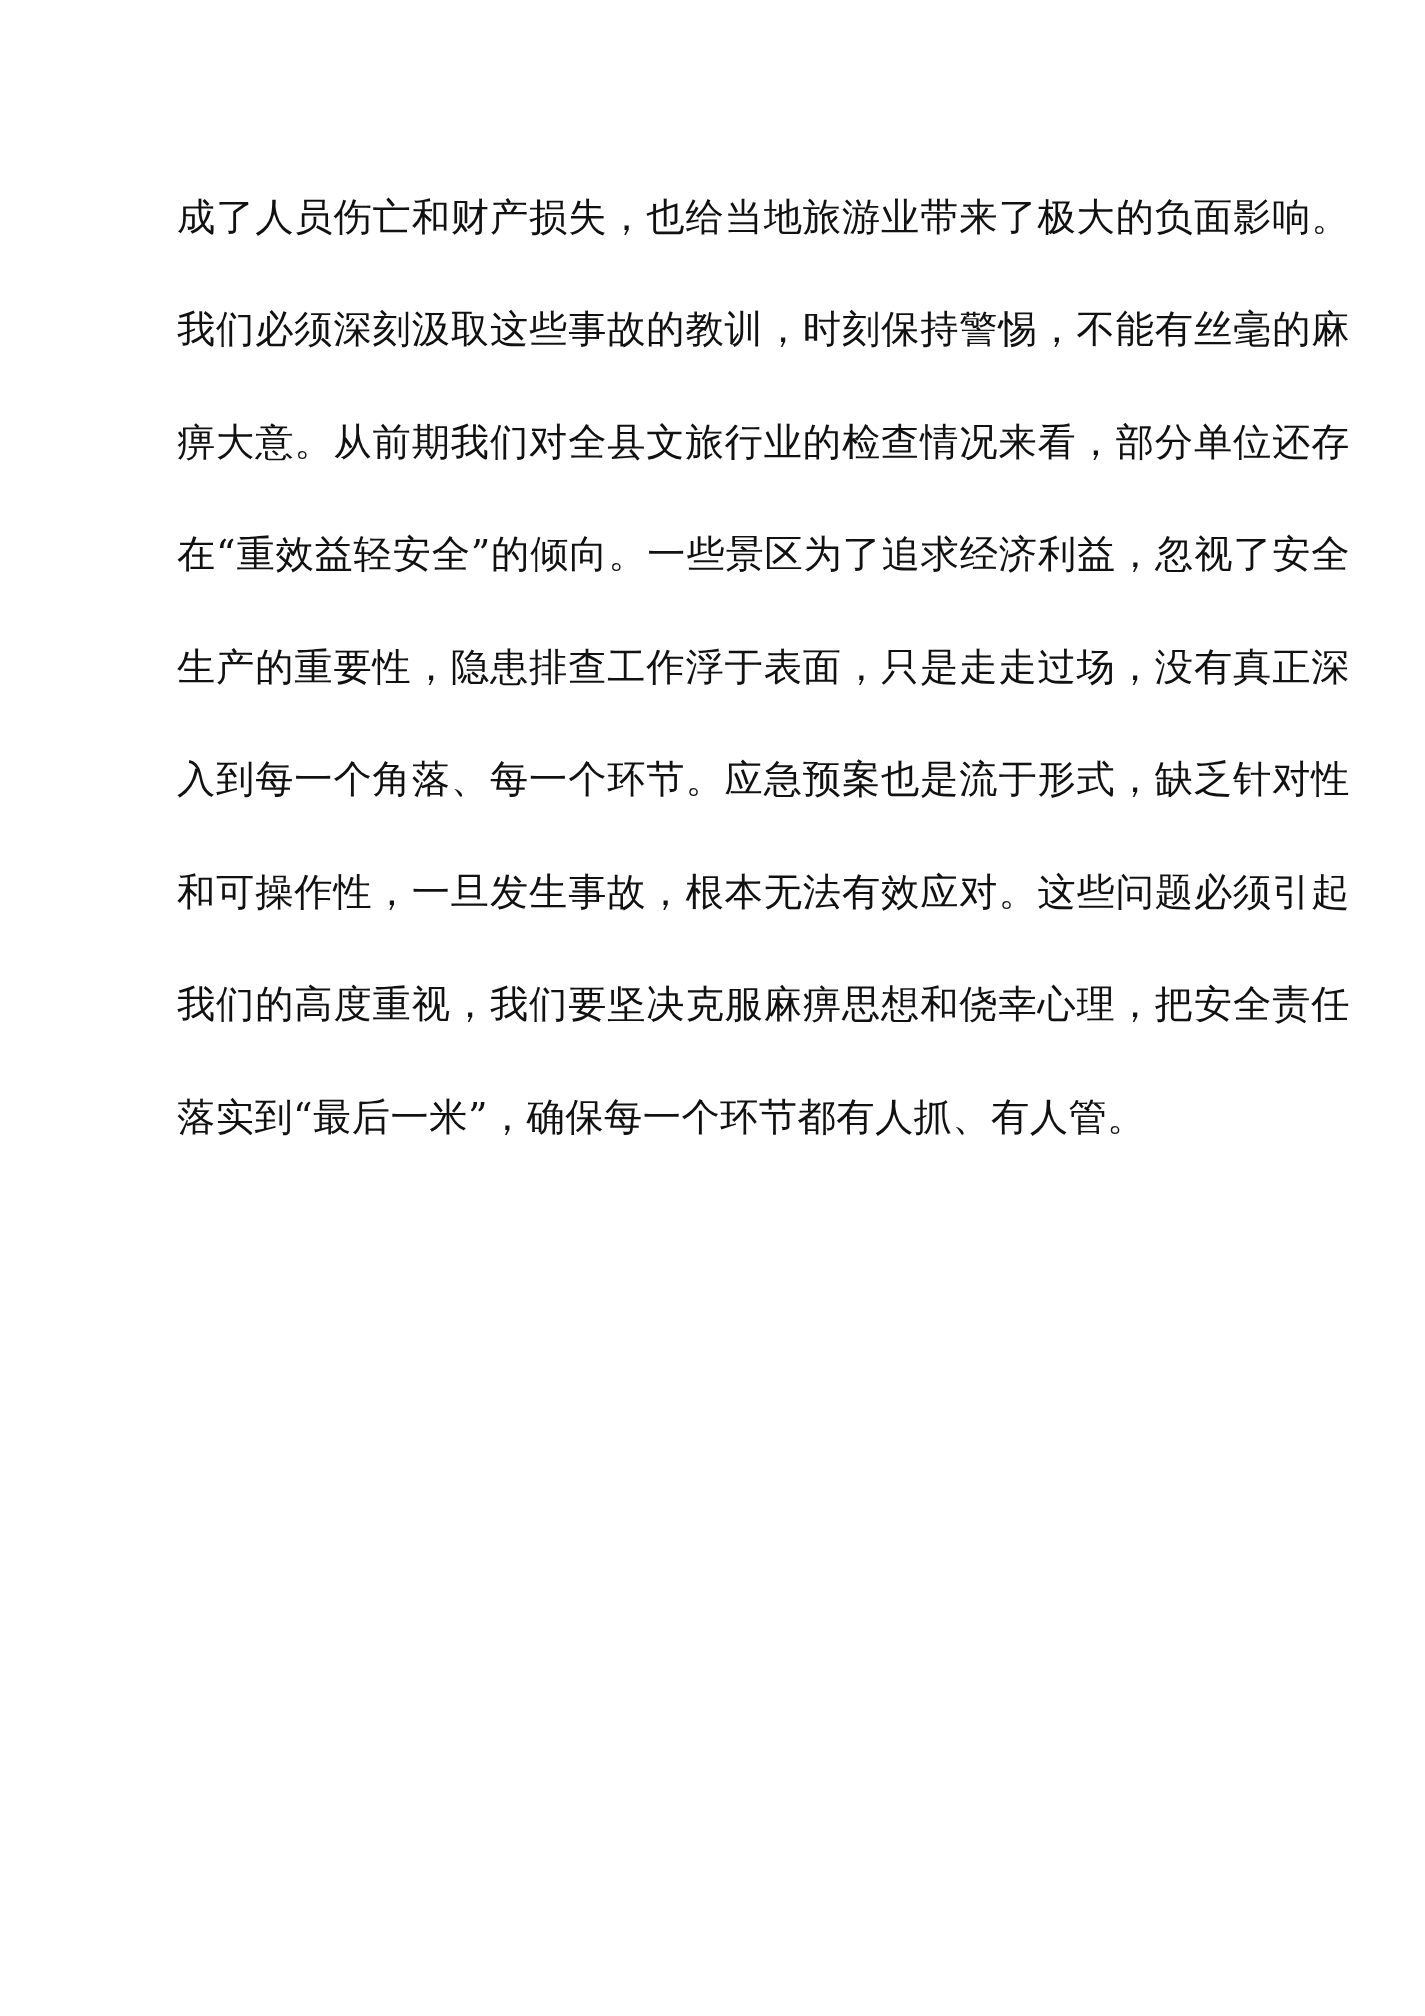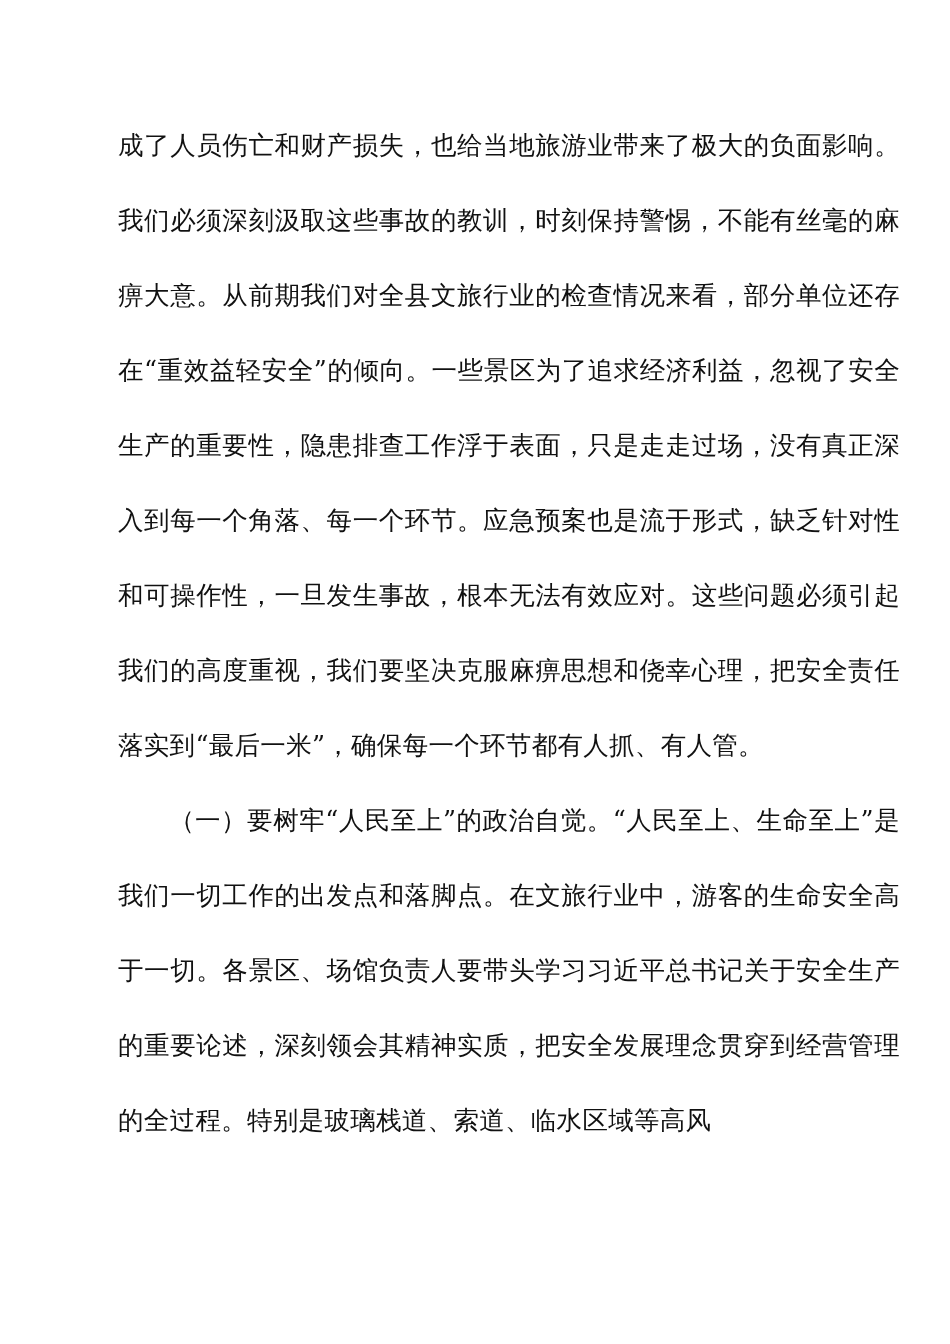--- a/index.html
+++ b/index.html
@@ -37,15 +37,14 @@
   .para.indent {
     text-indent: 2em;
   }
 </style>
 </head>
 <body>
 
 <div class="page">
   <div class="doc-body">
     <p class="para">成了人员伤亡和财产损失，也给当地旅游业带来了极大的负面影响。我们必须深刻汲取这些事故的教训，时刻保持警惕，不能有丝毫的麻痹大意。从前期我们对全县文旅行业的检查情况来看，部分单位还存在“重效益轻安全”的倾向。一些景区为了追求经济利益，忽视了安全生产的重要性，隐患排查工作浮于表面，只是走走过场，没有真正深入到每一个角落、每一个环节。应急预案也是流于形式，缺乏针对性和可操作性，一旦发生事故，根本无法有效应对。这些问题必须引起我们的高度重视，我们要坚决克服麻痹思想和侥幸心理，把安全责任落实到“最后一米”，确保每一个环节都有人抓、有人管。</p>
-    <p class="para indent">（一）要树牢“人民至上”的政治自觉。“人民至上、生命至上”是我们一切工作的出发点和落脚点。在文旅行业中，游客的生命安全高于一切。各景区、场馆负责人要带头学习习近平总书记关于安全生产的重要论述，深刻领会其精神实质，把安全发展理念贯穿到经营管理的全过程。特别是玻璃栈道、索道、临水区域等高风</p>
   </div>
 </div>
 
 </body></html>

